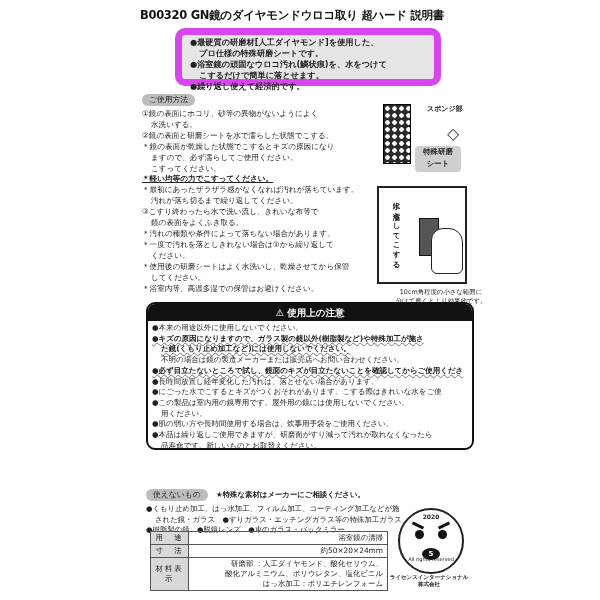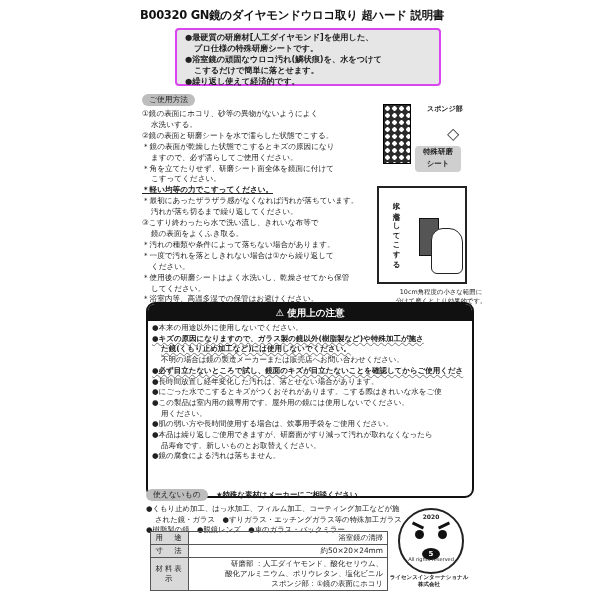--- a/index.html
+++ b/index.html
@@ -1,36 +1,36 @@
 <!DOCTYPE html>
 <html><head>
 <meta charset="utf-8">
 <style>
   html,body{margin:0;padding:0;background:#ffffff;}
   body{width:600px;height:600px;position:relative;overflow:hidden;font-family:"DejaVu Sans","Liberation Sans",sans-serif;color:#222;}
   .page{position:absolute;left:140px;top:0;width:334px;height:600px;}
   .title{position:absolute;left:0;top:8px;width:334px;font-size:11.5px;font-weight:bold;letter-spacing:-0.3px;white-space:nowrap;color:#111;}
-  .feature-box{position:absolute;left:35px;top:28px;width:266px;height:58px;border:2px solid #d946ef;border-radius:4px;background:#e6e6e6;padding:2px 8px;box-sizing:border-box;font-size:8.2px;font-weight:bold;line-height:11px;color:#222;}
+  .feature-box{position:absolute;left:35px;top:28px;width:266px;height:58px;border:7px solid #d946ef;border-radius:10px;background:#e6e6e6;padding:2px 8px;box-sizing:border-box;font-size:8.2px;font-weight:bold;line-height:11px;color:#222;}
   .feature-box .cont{padding-left:9px;}
   .usage{position:absolute;left:2px;top:94px;width:230px;font-size:7.6px;line-height:10.9px;color:#222;}
   .pill{display:inline-block;background:#bdbdbd;border-radius:8px;padding:0 7px;font-weight:normal;font-size:7.8px;line-height:12px;margin-bottom:3px;}
   .usage .ind{padding-left:9px;}
   .usage .bold{font-weight:bold;text-decoration:underline;}
   .illus{position:absolute;left:235px;top:94px;width:100px;height:222px;}
   .sponge{position:absolute;left:8px;top:10px;width:26px;height:58px;background:#2b2b2b;border:1px solid #000;
     background-image:radial-gradient(circle,#fff 2px,transparent 2.5px);background-size:7px 7px;}
   .lbl-sponge{position:absolute;left:52px;top:10px;font-size:7px;font-weight:bold;}
   .lbl-sheet{position:absolute;left:40px;top:52px;width:46px;height:26px;background:#cfcfcf;border-radius:4px;font-size:7.4px;font-weight:bold;text-align:center;line-height:12px;}
   .diamond{position:absolute;left:72px;top:30px;font-size:16px;color:#444;}
   .mirror{position:absolute;left:2px;top:92px;width:90px;height:98px;border:2px solid #222;box-sizing:border-box;background:#fff;}
   .pad{position:absolute;left:40px;top:30px;width:18px;height:36px;background:#555;border:1px solid #111;}
   .vtext{position:absolute;left:12px;top:8px;writing-mode:vertical-rl;font-size:7.5px;font-weight:bold;letter-spacing:1px;}
   .hand{position:absolute;left:52px;top:40px;width:30px;height:44px;border:1.5px solid #222;border-radius:12px 14px 6px 6px;background:#fff;}
   .illus-caption{position:absolute;left:16px;top:194px;width:100px;font-size:6.4px;line-height:9px;text-align:center;}
-  .caution{position:absolute;left:6px;top:302px;width:328px;height:196px;border:2px solid #111;border-radius:9px;box-sizing:border-box;overflow:hidden;}
+  .caution{position:absolute;left:6px;top:302px;width:328px;height:148px;border:2px solid #111;border-radius:9px;box-sizing:border-box;overflow:hidden;}
   .caution-head{background:#111;color:#fff;height:17px;text-align:center;font-size:9.5px;font-weight:bold;line-height:17px;}
   .caution-body{padding:2px 4px;font-size:7.5px;line-height:10.7px;color:#222;white-space:nowrap;}
   .caution-body .b{font-weight:bold;text-decoration:underline wavy #777;}
   .caution-body .ind{padding-left:9px;}
   .notuse{position:absolute;left:6px;top:489px;width:260px;font-size:7.4px;line-height:10.5px;}
   .notuse .pill{margin-right:6px;}
   .notuse .star{font-weight:bold;}
   .notuse .ind{padding-left:9px;}
   table.spec{position:absolute;left:10px;top:531px;width:238px;border-collapse:collapse;font-size:7.4px;line-height:10px;}
   table.spec td{border:1px solid #555;padding:1px 4px;vertical-align:middle;text-align:right;}
@@ -59,21 +59,20 @@
   </div>
 
   <div class="usage">
     <div class="pill">ご使用方法</div>
     <div id="usage-lines">
         <div>①鏡の表面にホコリ、砂等の異物がないようによく</div>
         <div class="ind">水洗いする。</div>
         <div>②鏡の表面と研磨シートを水で濡らした状態でこする。</div>
         <div>＊鏡の表面が乾燥した状態でこするとキズの原因になり</div>
         <div class="ind">ますので、必ず濡らしてご使用ください。</div>
-        <div>＊角を立てたりせず、研磨シート面全体を鏡面に付けて</div>
         <div class="ind">こすってください。</div>
         <div class="bold">＊軽い均等の力でこすってください。</div>
         <div>＊最初にあったザラザラ感がなくなれば汚れが落ちています。</div>
         <div class="ind">汚れが落ち切るまで繰り返してください。</div>
         <div>③こすり終わったら水で洗い流し、きれいな布等で</div>
         <div class="ind">鏡の表面をよくふき取る。</div>
         <div>＊汚れの種類や条件によって落ちない場合があります。</div>
         <div>＊一度で汚れを落としきれない場合は①から繰り返して</div>
         <div class="ind">ください。</div>
         <div>＊使用後の研磨シートはよく水洗いし、乾燥させてから保管</div>
@@ -140,21 +139,21 @@
     </tr>
     <tr>
       <td class="h">寸　法</td>
       <td>約50×20×24mm</td>
     </tr>
     <tr>
       <td class="h">材料表示</td>
       <td>
         <div>研磨部 ：人工ダイヤモンド、酸化セリウム、</div>
         <div style="white-space:pre">　　　　 酸化アルミニウム、ポリウレタン、塩化ビニル</div>
-        <div>スポンジ部：①鏡の表面にホコリ</div>
+        <div>はっ水加工：ポリエチレンフォーム</div>
       </td>
     </tr>
   </tbody>
     </table>
 
   <div class="mascot">
     <div class="yr">2020</div>
     <div class="brow" style="left:12px;transform:rotate(25deg)"></div>
     <div class="brow" style="left:38px;transform:rotate(-25deg)"></div>
     <div class="eye" style="left:15px"></div>

